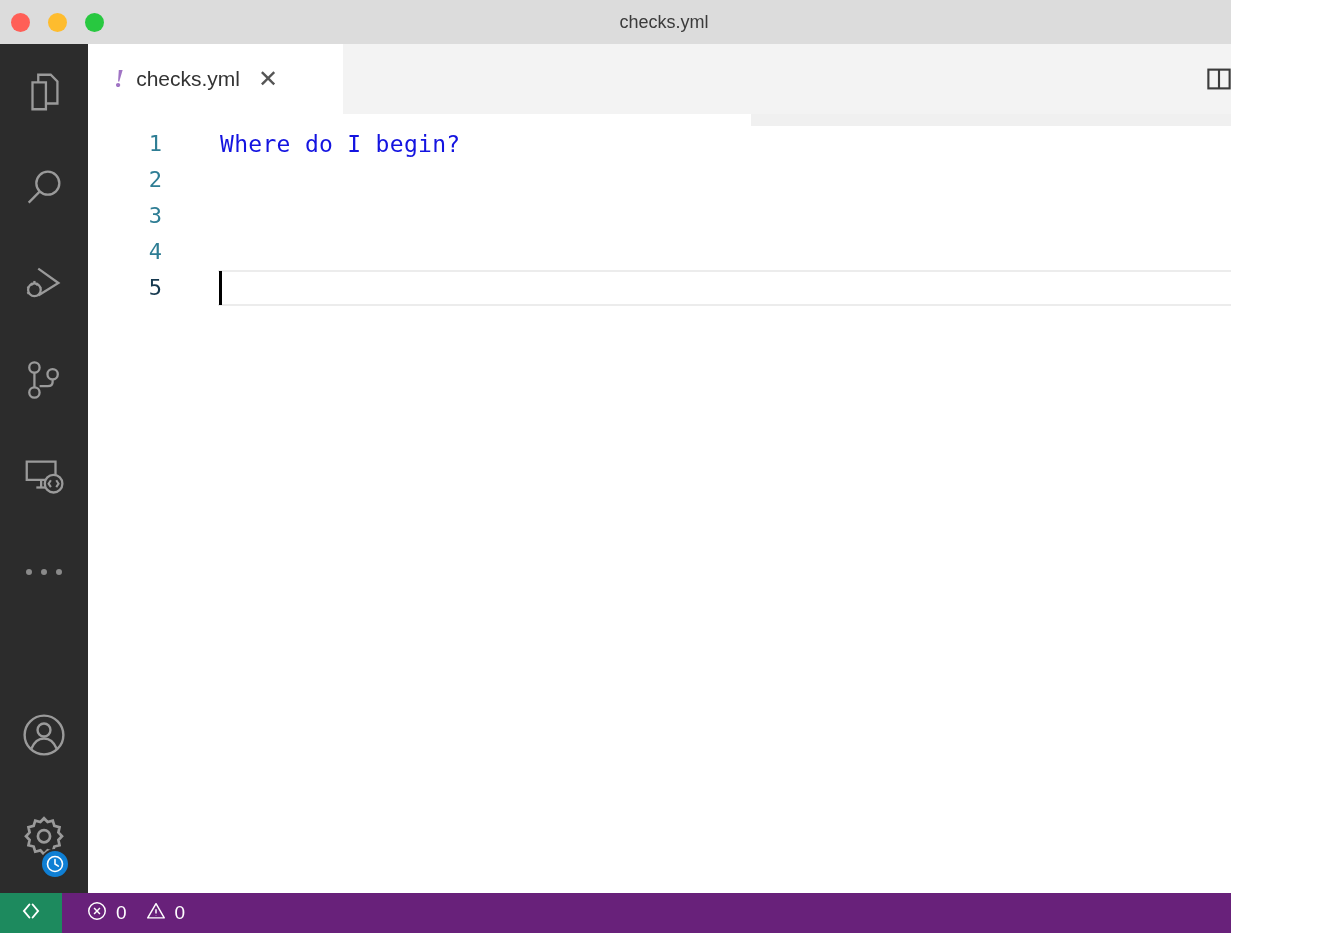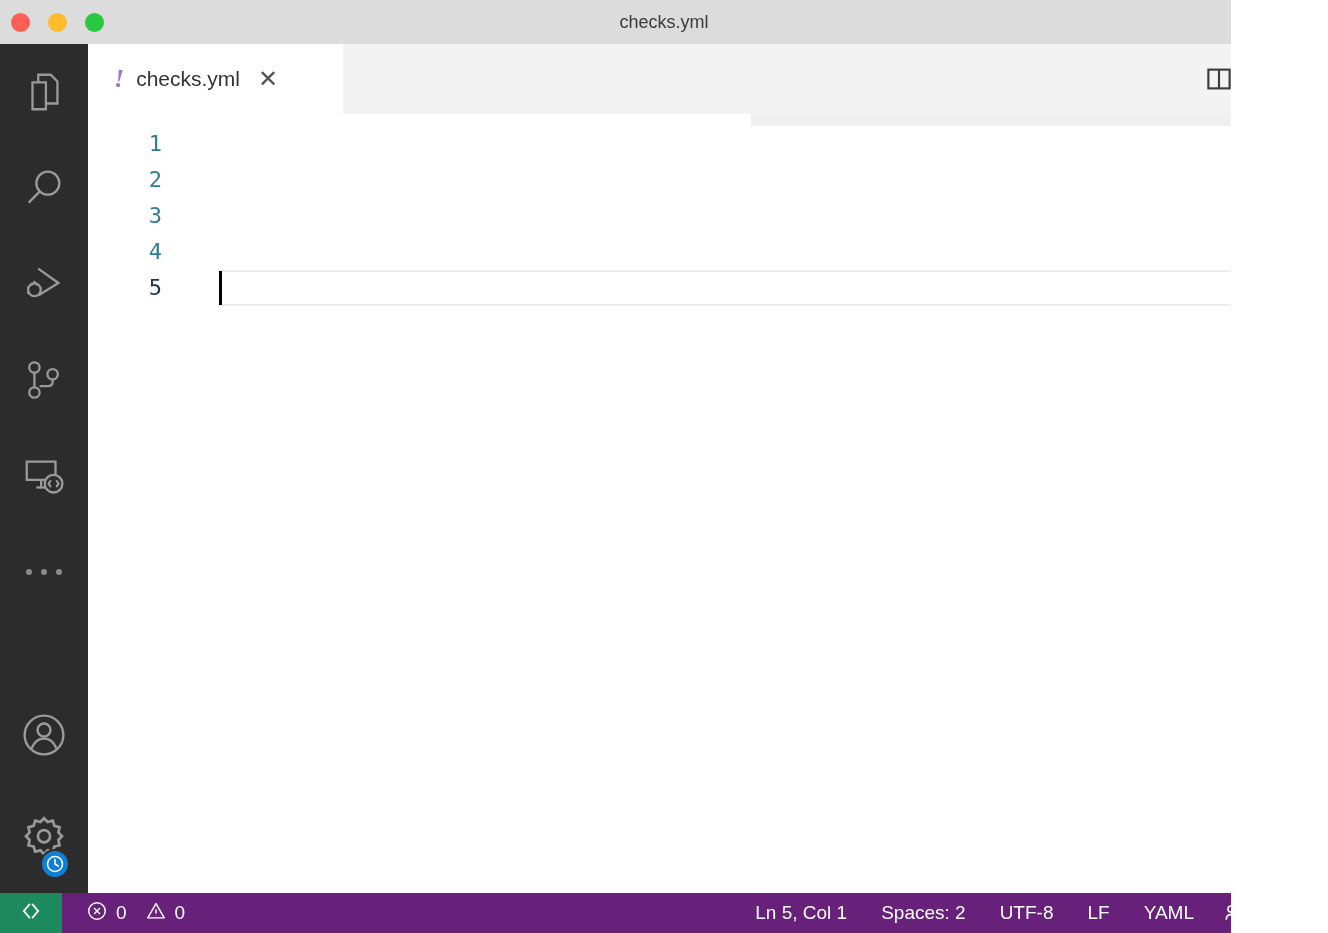--- a/index.html
+++ b/index.html
@@ -482,20 +482,21 @@
 
       <div class="gutter">
         <div class="lnum">1</div>
         <div class="lnum">2</div>
         <div class="lnum">3</div>
         <div class="lnum">4</div>
         <div class="lnum active">5</div>
       </div>
 
       <div class="lines">
+        <div class="line"><span class="tok-blue">Where do I begin?</span></div>
         <div class="line"><span class="tok-blue"></span></div>
         <div class="line"><span class="tok-blue"></span></div>
         <div class="line"><span class="tok-blue"></span></div>
         <div class="line"><span class="tok-blue"></span></div>
       </div>
 
       <div class="current-line"></div>
       <div class="cursor"></div>
     </div>
 
@@ -531,41 +532,15 @@
           <svg width="22" height="22" viewBox="0 0 24 24" fill="none" stroke="#ffffff" stroke-width="1.6" stroke-linejoin="round">
             <path d="M12 4 L21 19.5 H3 Z"></path>
             <line x1="12" y1="10" x2="12" y2="14.6"></line>
             <line x1="12" y1="16.6" x2="12" y2="17"></line>
           </svg>
         </span>
         <span>0</span>
       </div>
     </div>
 
-    <div class="sb-right">
-      <div class="sb-item sb-gap">Ln 5, Col 1</div>
-      <div class="sb-item sb-gap">Spaces: 2</div>
-      <div class="sb-item sb-gap">UTF-8</div>
-      <div class="sb-item sb-gap">LF</div>
-      <div class="sb-item sb-gap">YAML</div>
-
-      <div class="sb-item">
-        <span>
-          <svg width="26" height="26" viewBox="0 0 24 24" fill="none" stroke="#ffffff" stroke-width="1.5" stroke-linejoin="round">
-            <circle cx="7.4" cy="10.2" r="2.8"></circle>
-            <path d="M3 20 Q3 15.3 7.4 15.3 Q11.8 15.3 11.8 20"></path>
-            <path d="M11.5 4 H21 V11 H15.5 L13.2 13.4 V11 H11.5 Z"></path>
-          </svg>
-        </span>
-      </div>
-
-      <div class="sb-item">
-        <span>
-          <svg width="26" height="26" viewBox="0 0 24 24" fill="none" stroke="#ffffff" stroke-width="1.5" stroke-linejoin="round">
-            <path d="M6 17 V11.6 Q6 6.6 12 6.6 Q18 6.6 18 11.6 V17 Z"></path>
-            <path d="M10.8 19.2 H13.2"></path>
-          </svg>
-        </span>
-      </div>
-    </div>
   </div>
 
 </div>
 
 </body></html>

